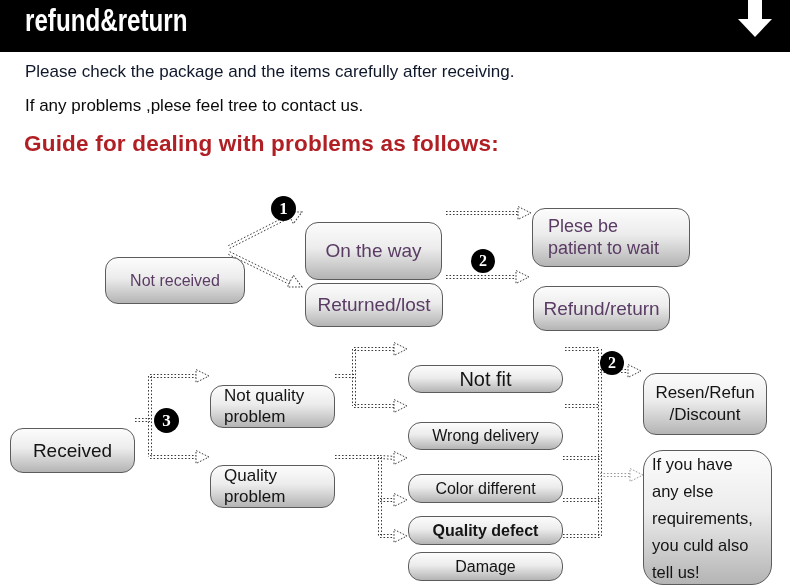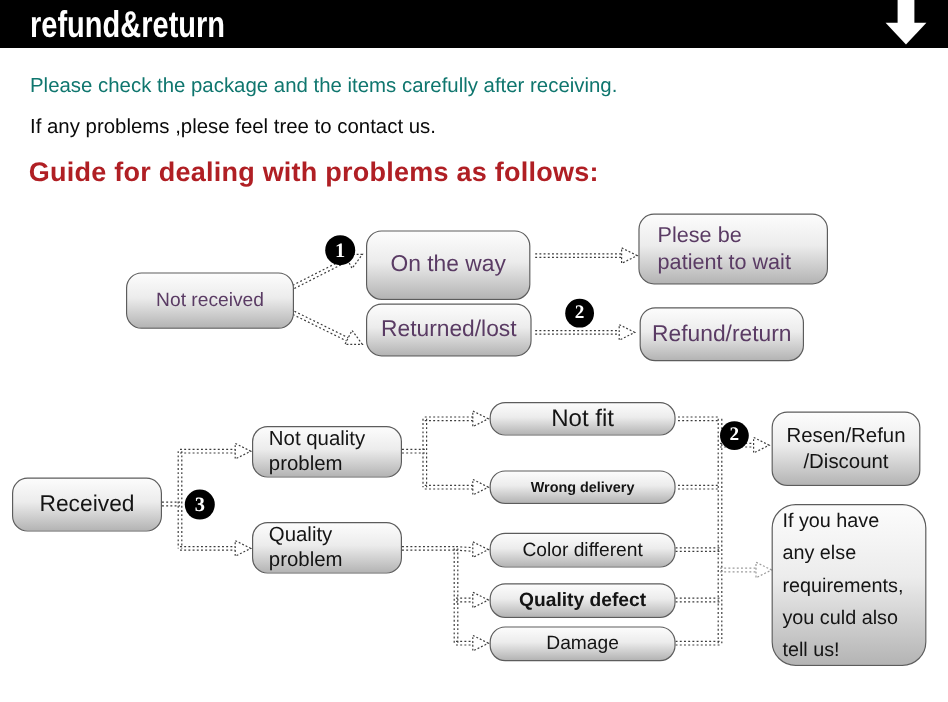--- a/index.html
+++ b/index.html
@@ -2,44 +2,45 @@
 <html><head>
 <meta charset="utf-8">
 <style>
   html,body{margin:0;padding:0;background:#fff;}
   .page{
     position:relative; width:790px; height:585px; background:#fff;
     font-family:"Liberation Sans", sans-serif; overflow:hidden;
   }
   
   .titlebar{
-    position:absolute; left:0; top:0; width:790px; height:40px;
+    position:absolute; left:0; top:0; width:790px; height:52px;
     background:#000;
   }
   .titlebar .title{
     position:absolute; left:25px; top:3px;
     color:#fff; font-size:31px; font-weight:bold; letter-spacing:0px;
     transform:scaleX(0.78); transform-origin:left center; white-space:nowrap;
   }
   .down-arrow{ position:absolute; left:733px; top:0; }
   
-  .intro1{ position:absolute; left:25px; top:62px;  font-size:17px; color:#0f766e; }
+  .intro1{ position:absolute; left:25px; top:62px;  font-size:17px; color:#0f172a; }
   .intro2{ position:absolute; left:25px; top:96px;  font-size:17px; color:#0a0a0a; }
   .guide-heading{
     position:absolute; left:24px; top:131px; margin:0;
     font-size:22.5px; font-weight:bold; color:#b01f24; letter-spacing:.2px;
   }
   
   .node{
     position:absolute; box-sizing:border-box; z-index:2;
     background:linear-gradient(180deg,#fcfcfc 0%,#ececec 45%,#b4b4b4 100%);
     border:1.6px solid #5c5c5c; border-radius:13px;
     display:flex; align-items:center; justify-content:center;
     text-align:center; color:#141414; line-height:1.22;
     white-space:pre-line;
+    margin-top:30px;
   }
   .node.left{ justify-content:flex-start; text-align:left; }
   .flow1-text{ color:#5a3b64; }
   
   .badge{
     position:absolute; z-index:3; background:#000; color:#fff;
     border-radius:50%; display:flex; align-items:center; justify-content:center;
     font-weight:bold; font-family:"Liberation Serif", serif;
   }
   
@@ -140,21 +141,21 @@
   <div class="node flow1-text" style="left:533px;top:256px;width:137px;height:45px;font-size:19px;">Refund/return</div>
 
   <div class="node" style="left:10px;top:398px;width:125px;height:45px;font-size:19px;">Received</div>
   <div class="badge" style="left:154px;top:408px;width:25px;height:25px;font-size:17px;">3</div>
   <div class="node left" style="left:210px;top:355px;width:125px;height:43px;font-size:17px;padding-left:13px;">Not quality
 problem</div>
   <div class="node left" style="left:210px;top:435px;width:125px;height:43px;font-size:17px;padding-left:13px;">Quality
  problem</div>
 
   <div class="node" style="left:408px;top:335px;width:155px;height:28px;font-size:20px;">Not fit</div>
-  <div class="node" style="left:408px;top:392px;width:155px;height:28px;font-size:12px;font-weight:bold;">Wrong delivery</div>
+  <div class="node" style="left:408px;top:392px;width:155px;height:28px;font-size:16px;">Wrong delivery</div>
   <div class="node" style="left:408px;top:444px;width:155px;height:29px;font-size:16px;">Color different</div>
   <div class="node" style="left:408px;top:486px;width:155px;height:29px;font-size:16px;font-weight:bold;">Quality defect</div>
   <div class="node" style="left:408px;top:522px;width:155px;height:29px;font-size:16px;">Damage</div>
 
   <div class="badge" style="left:600px;top:351px;width:24px;height:24px;font-size:16px;">2</div>
   <div class="node" style="left:643px;top:343px;width:124px;height:62px;font-size:17px;line-height:1.3;">Resen/Refun
 /Discount</div>
   <div class="node left" style="left:643px;top:420px;width:129px;height:135px;font-size:16.5px;line-height:27px;padding-left:8px;border-radius:20px;align-items:flex-start;padding-top:0;">If you have
 any else
 requirements,

